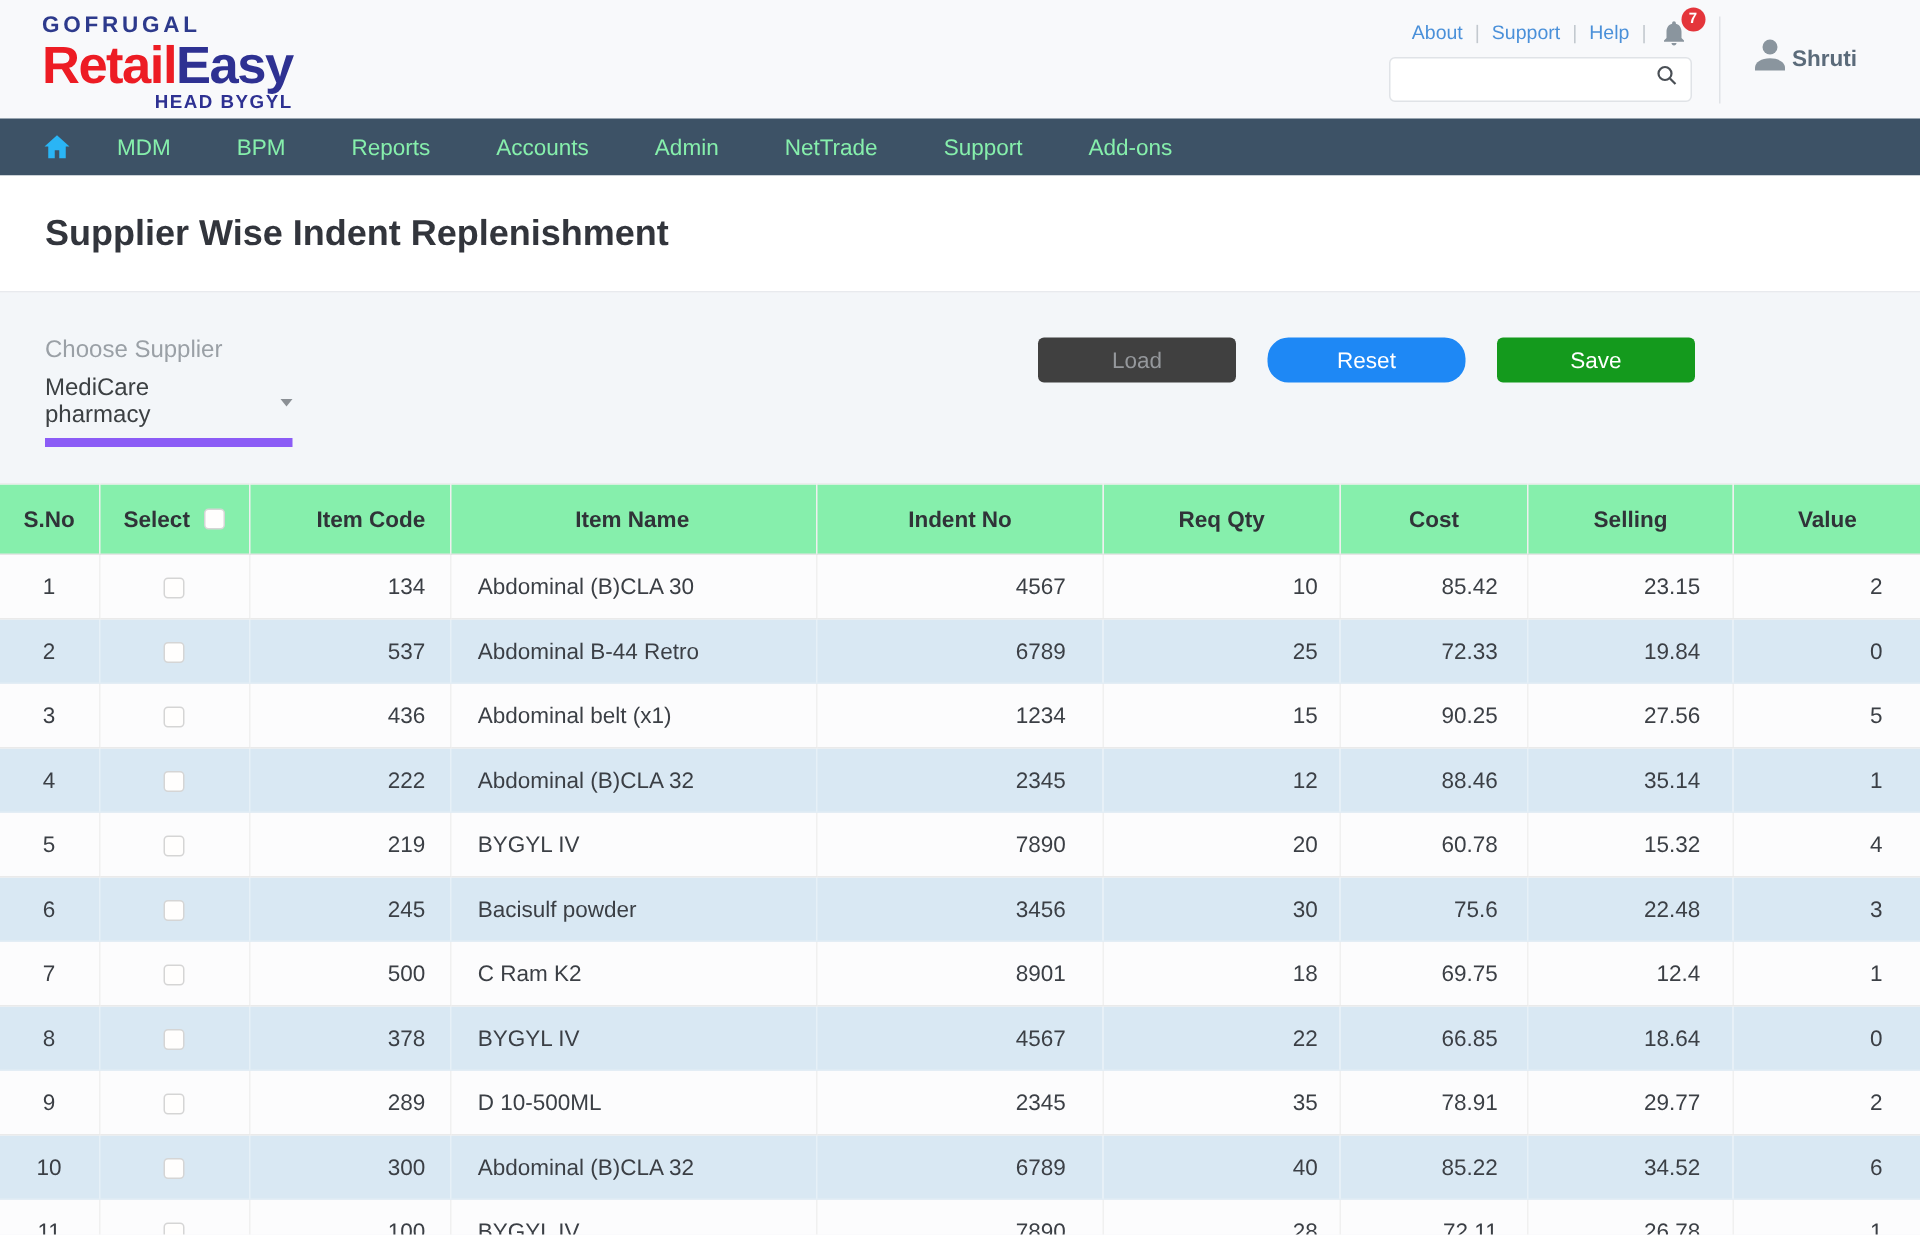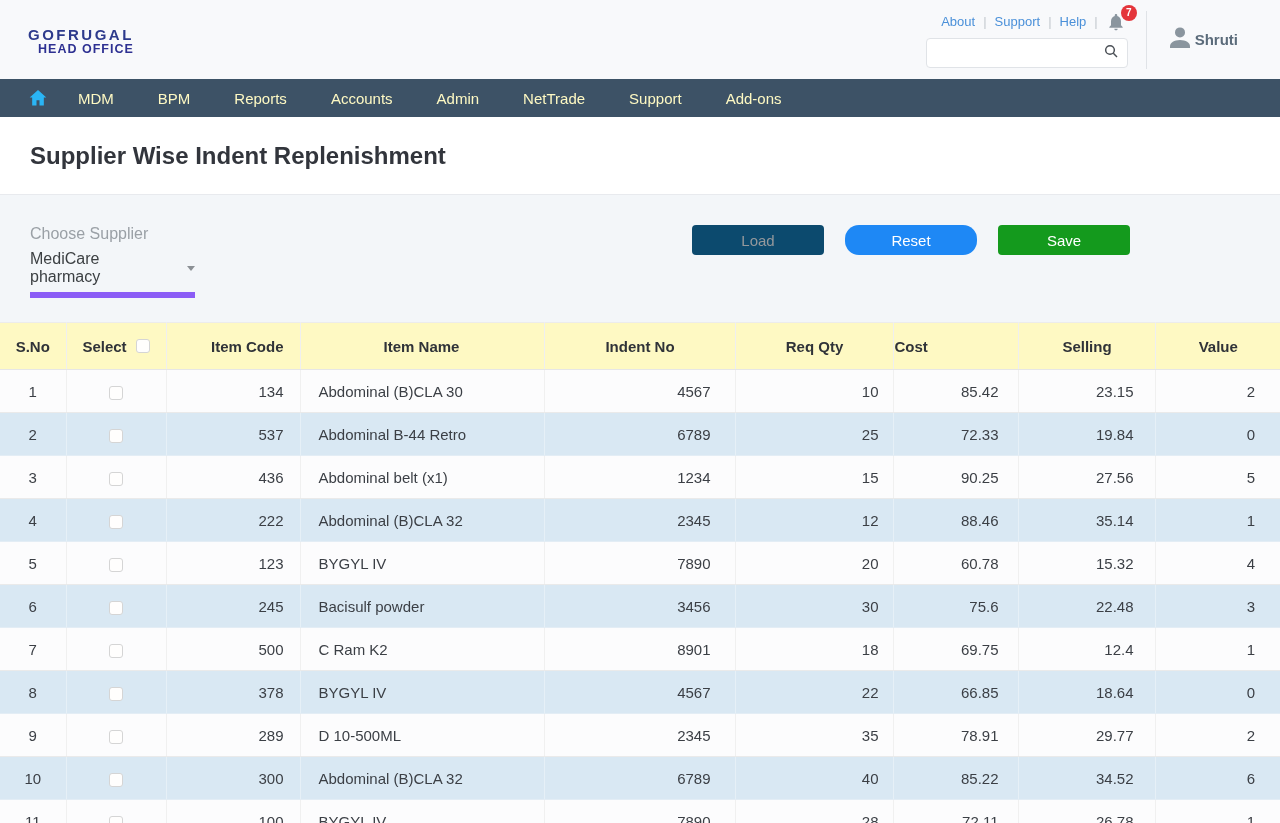--- a/index.html
+++ b/index.html
@@ -49,21 +49,21 @@
   .user-block { display:flex; align-items:center; cursor:pointer; padding-right:14px; }
   .user-name { font-size:15px; font-weight:bold; color:#5b6b7a; }
 
   
   .nav-bar {
     height:38px; background:#3d5266;
     display:flex; align-items:center; padding-left:20px;
   }
   .nav-home { display:flex; align-items:center; padding:0 8px; cursor:pointer; }
   .nav-item {
-    color:#fef9c3; font-size:15px; padding:0 22px; cursor:pointer;
+    color:#86efac; font-size:15px; padding:0 22px; cursor:pointer;
     height:38px; display:flex; align-items:center; text-decoration:none;
   }
 
   
   .title-bar {
     height:78px; background:#fff; display:flex; align-items:center;
     padding-left:30px; border-bottom:1px solid #e8eaee;
   }
   .page-title { font-size:24px; color:#32353c; font-weight:bold; margin:0; }
 
@@ -86,29 +86,29 @@
     width:0; height:0; margin-left:14px;
     border-left:4.5px solid transparent; border-right:4.5px solid transparent;
     border-top:5.5px solid #8b9095;
   }
   .btn-group { display:flex; gap:21px; }
   .btn {
     width:132px; height:30px; border:none; border-radius:4px;
     font-size:15px; font-family:inherit; cursor:pointer;
     display:flex; align-items:center; justify-content:center;
   }
-  .btn-load  { background:#0c4a6e; color:#95989c; cursor:default; }
+  .btn-load  { background:#404040; color:#95989c; cursor:default; }
   .btn-reset { background:#1e88f5; color:#fff;border-radius:14px; }
   .btn-save  { background:#149a1d; color:#fff; }
 
   
   .grid-wrap { margin-top:24px; }
   table { width:1280px; border-collapse:collapse; table-layout:fixed; background:#fcfcfd; }
   thead th {
-    height:47px; background:#fef9c3; font-size:15px; font-weight:bold; color:#303338;
+    height:47px; background:#86efac; font-size:15px; font-weight:bold; color:#303338;
     border-right:1px solid #efefef; border-bottom:1px solid #e6e6e6; border-top:1px solid #ececec;
     text-align:center; vertical-align:middle;
   }
   thead th:last-child { border-right:none; }
   tbody td {
     height:43px; font-size:15px; color:#3b3f45;
     border-right:1px solid #f0f0f0; border-bottom:1px solid #eaeaea;
     vertical-align:middle;
   }
   tbody td:last-child { border-right:none; }
@@ -131,21 +131,22 @@
     vertical-align:middle; cursor:pointer;
   }
   .th-select-inner { display:flex; align-items:center; justify-content:center; gap:9px; }
 </style>
 </head>
 <body>
 
 <div class="app-header">
   <div class="logo-block">
     <div class="logo-brand">GOFRUGAL</div>
-    <div class="logo-sub">HEAD OFFICE</div>
+    <div class="logo-product"><span class="red">Retail</span><span class="navy">Easy</span></div>
+    <div class="logo-sub">HEAD BYGYL</div>
   </div>
 
   <div class="top-right">
     <div class="top-right-main">
       <div class="top-links">
         <a>About</a>
           <span class="sep">|</span>
         <a>Support</a>
           <span class="sep">|</span>
         <a>Help</a>
@@ -236,21 +237,21 @@
         <th class="col-select">
           <span class="th-select-inner">
             <span>Select</span>
             <span class="checkbox"></span>
           </span>
         </th>
         <th class="col-item_code">Item Code</th>
         <th class="col-item_name" style="text-align:center;padding-left:0">Item Name</th>
         <th class="col-indent_no" style="text-align:center;padding-right:0">Indent No</th>
         <th class="col-req_qty" style="text-align:center;padding-right:0">Req Qty</th>
-        <th class="col-cost" style="text-align:left;padding-right:0">Cost</th>
+        <th class="col-cost" style="text-align:center;padding-right:0">Cost</th>
         <th class="col-selling" style="text-align:center;padding-right:0">Selling</th>
         <th class="col-value" style="text-align:center;padding-right:0">Value</th>
       </tr>
     </thead>
     <tbody>
         <tr>
           <td class="col-sno">1</td>
           <td class="col-select"><span class="checkbox"></span></td>
           <td class="col-item_code">134</td>
           <td class="col-item_name">Abdominal (B)CLA 30</td>
@@ -289,21 +290,21 @@
           <td class="col-item_name">Abdominal (B)CLA 32</td>
           <td class="col-indent_no">2345</td>
           <td class="col-req_qty">12</td>
           <td class="col-cost">88.46</td>
           <td class="col-selling">35.14</td>
           <td class="col-value">1</td>
         </tr>
         <tr>
           <td class="col-sno">5</td>
           <td class="col-select"><span class="checkbox"></span></td>
-          <td class="col-item_code">123</td>
+          <td class="col-item_code">219</td>
           <td class="col-item_name">BYGYL IV</td>
           <td class="col-indent_no">7890</td>
           <td class="col-req_qty">20</td>
           <td class="col-cost">60.78</td>
           <td class="col-selling">15.32</td>
           <td class="col-value">4</td>
         </tr>
         <tr class="stripe">
           <td class="col-sno">6</td>
           <td class="col-select"><span class="checkbox"></span></td>

